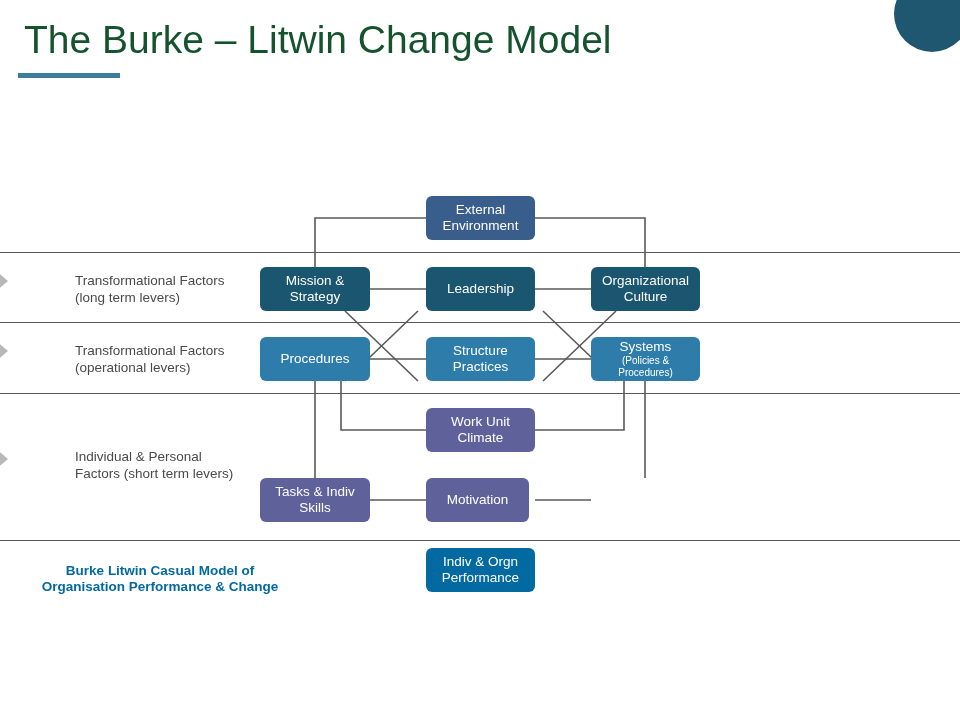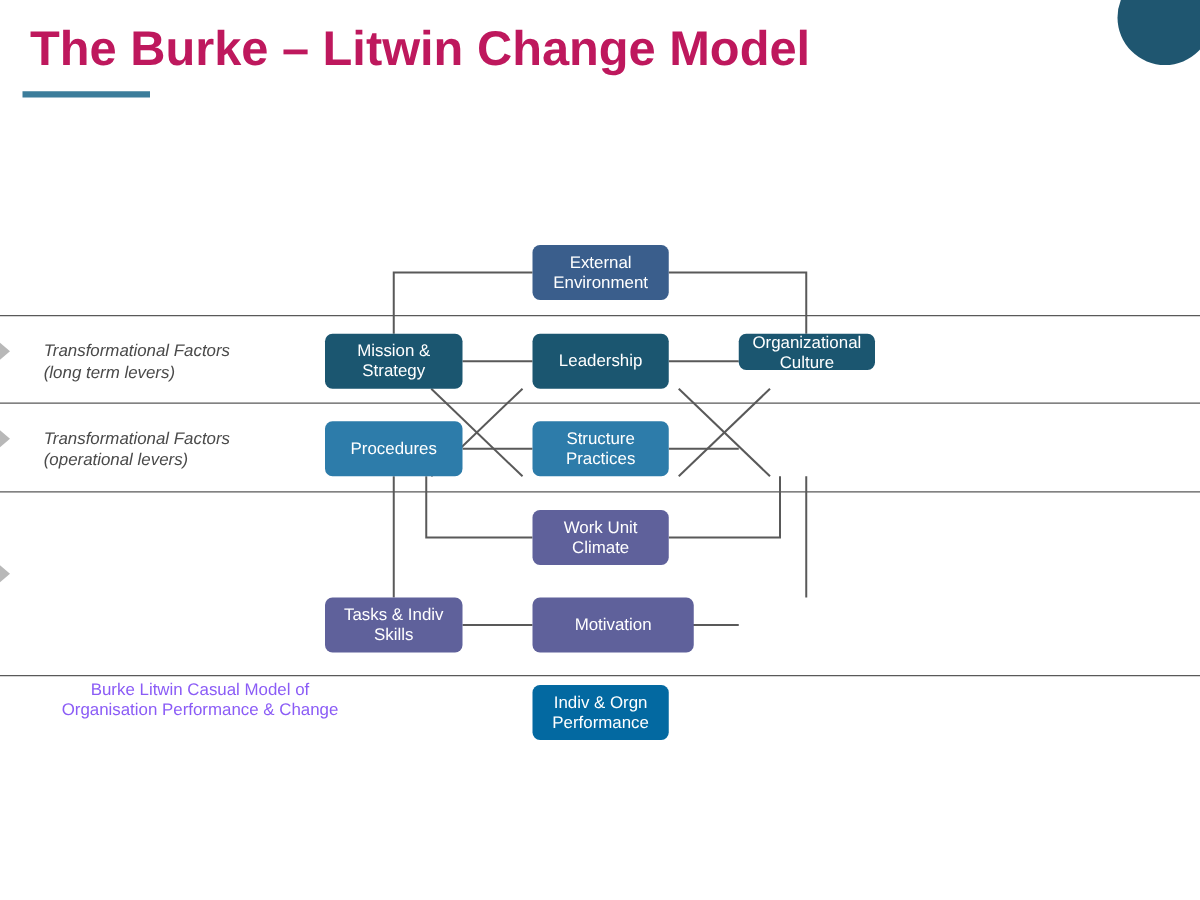--- a/index.html
+++ b/index.html
@@ -29,22 +29,22 @@
     height: 76px;
     border-radius: 50%;
     background: #1F5670;
   }
   #page-title {
     position: absolute;
     left: 24px;
     top: 14px;
     font-size: 39px;
     line-height: 52px;
-    color: #be185d;
-    font-weight: bold;
+    color: #14532d;
+    font-weight: normal;
     letter-spacing: 0px;
     white-space: nowrap;
   }
   #title-rule {
     position: absolute;
     left: 18px;
     top: 73px;
     width: 102px;
     height: 5px;
     background: #3C7D9B;
@@ -55,25 +55,25 @@
     position: absolute;
     left: 0;
     width: 960px;
     height: 1px;
     background: #595959;
   }
 
   
   .band-label {
     position: absolute;
-    font-style: italic;
     font-size: 13.5px;
     line-height: 17px;
     color: #4a4a4a;
     white-space: pre-line;
+    margin-left: 40px;
   }
   .band-arrow {
     position: absolute;
     width: 0;
     height: 0;
     border-top: 11px solid transparent;
     border-bottom: 11px solid transparent;
     border-left: 13px solid #b8b8b8;
   }
 
@@ -109,27 +109,27 @@
   .c-navy   { background: #3A5E8C; }
   .c-teal-d { background: #1B5670; }
   .c-blue   { background: #2D7CAA; }
   .c-purple { background: #5F619B; }
   .c-teal   { background: #0369a1; }
 
   
   #bottom-caption {
     position: absolute;
     left: 20px;
-    top: 544px;
+    top: 563px;
     width: 280px;
     text-align: center;
     font-size: 13.5px;
     line-height: 16px;
-    font-weight: normal;
-    color: #8b5cf6;
+    font-weight: bold;
+    color: #0369a1;
     white-space: pre-line;
   }
 </style>
 </head>
 <body>
 
 <div id="slide">
 
   <div id="corner-circle"></div>
 
@@ -143,20 +143,22 @@
 
   <div class="band-arrow" style="left:-5px; top:270px"></div>
   <div class="band-label" style="left:35px; top:272px">Transformational Factors
 (long term levers)</div>
 
   <div class="band-arrow" style="left:-5px; top:340px"></div>
   <div class="band-label" style="left:35px; top:342px">Transformational Factors
 (operational levers)</div>
 
   <div class="band-arrow" style="left:-5px; top:448px"></div>
+  <div class="band-label" style="left:35px; top:448px">Individual &amp; Personal
+Factors (short term levers)</div>
 
   <svg id="connectors" viewBox="0 0 960 720" width="960" height="720" fill="none">
     <g stroke="#595959" stroke-width="1.6" stroke-linecap="butt">
 
       <path d="M426 218 L315 218 L315 267"></path>
 
       <path d="M535 218 L645 218 L645 267"></path>
 
       <path d="M370 289 L426 289"></path>
       <path d="M535 289 L591 289"></path>
@@ -188,42 +190,46 @@
   </div>
 
   <div class="node c-teal-d" style="left:260px; top:267px; width:110px; height:44px">
     <span>Mission &amp; Strategy</span>
   </div>
 
   <div class="node c-teal-d" style="left:426px; top:267px; width:109px; height:44px">
     <span>Leadership</span>
   </div>
 
-  <div class="node c-teal-d" style="left:591px; top:267px; width:109px; height:29px">
+  <div class="node c-teal-d" style="left:591px; top:267px; width:109px; height:44px">
     <span>Organizational Culture</span>
   </div>
 
   <div class="node c-blue" style="left:260px; top:337px; width:110px; height:44px">
     <span>Procedures</span>
   </div>
 
   <div class="node c-blue" style="left:426px; top:337px; width:109px; height:44px">
     <span>Structure Practices</span>
   </div>
 
+  <div class="node c-blue" style="left:591px; top:337px; width:109px; height:44px">
+    <span>Systems</span>
+    <span class="sub">(Policies &amp; Procedures)</span>
+  </div>
 
   <div class="node c-purple" style="left:260px; top:478px; width:110px; height:44px">
     <span>Tasks &amp; Indiv Skills</span>
   </div>
 
   <div class="node c-purple" style="left:426px; top:408px; width:109px; height:44px">
     <span>Work Unit Climate</span>
   </div>
 
-  <div class="node c-purple" style="left:426px; top:478px; width:129px; height:44px">
+  <div class="node c-purple" style="left:426px; top:478px; width:103px; height:44px">
     <span>Motivation</span>
   </div>
 
 
   <div class="node c-teal" style="left:426px; top:548px; width:109px; height:44px">
     <span>Indiv &amp; Orgn Performance</span>
   </div>
 
   <div id="bottom-caption">Burke Litwin Casual Model of
 Organisation Performance &amp; Change</div>

